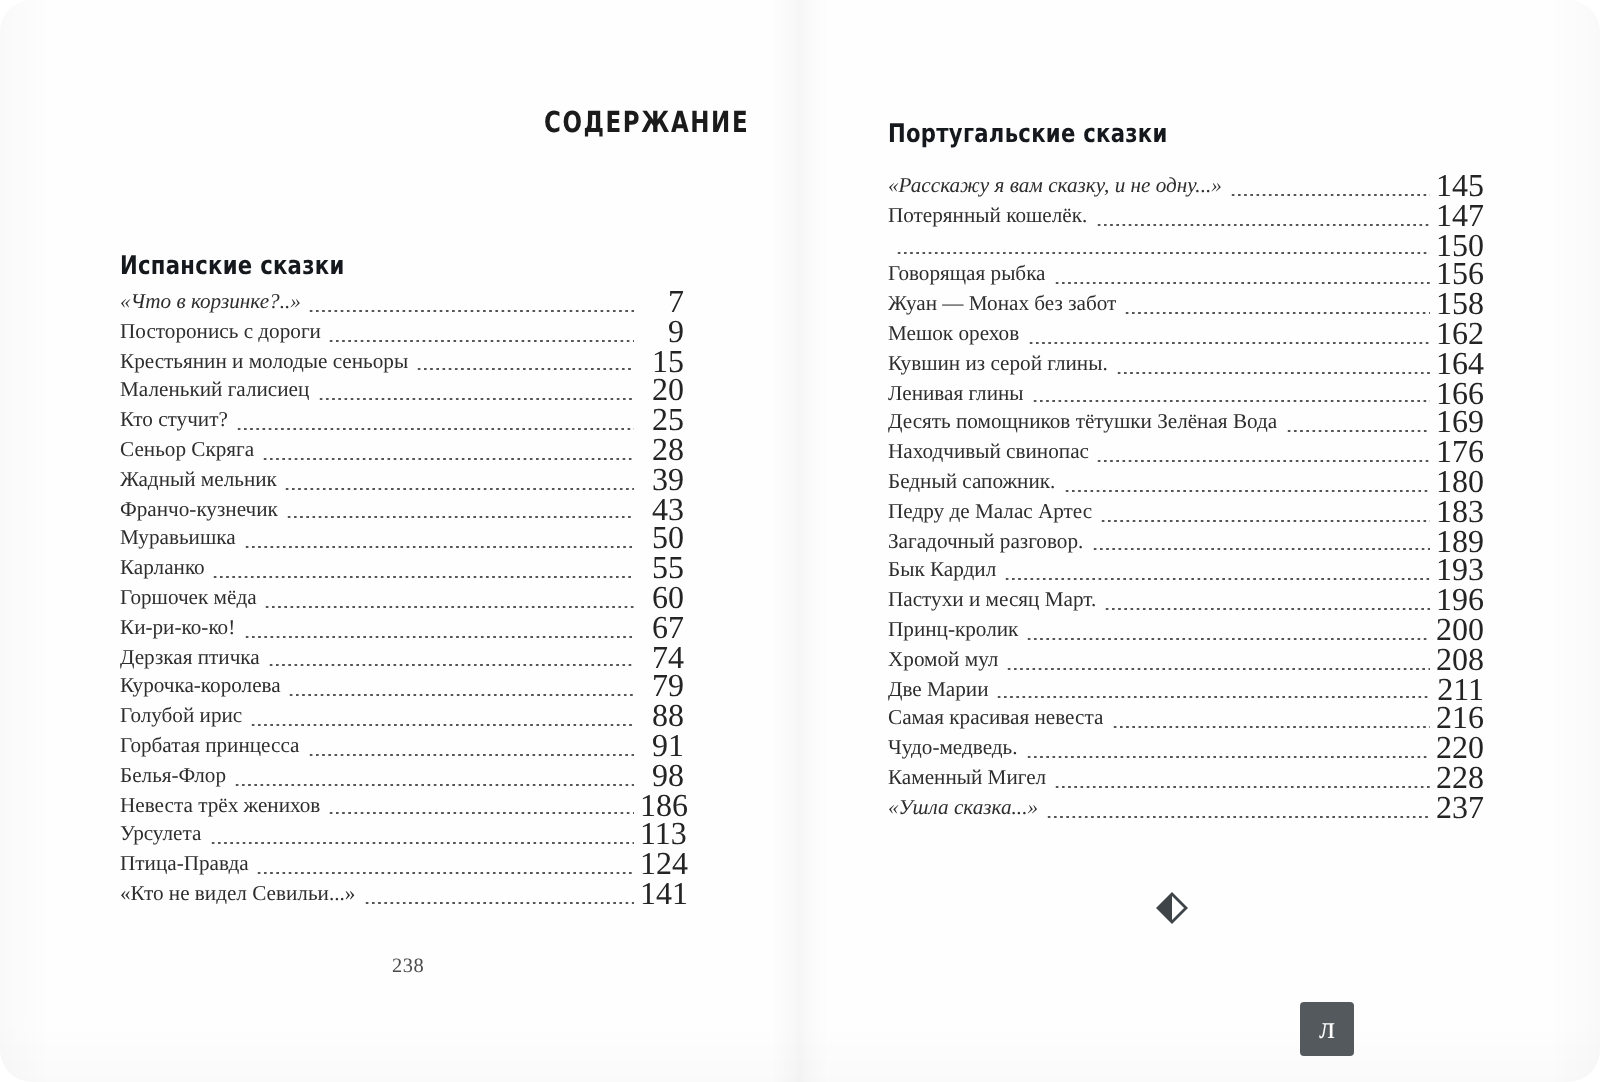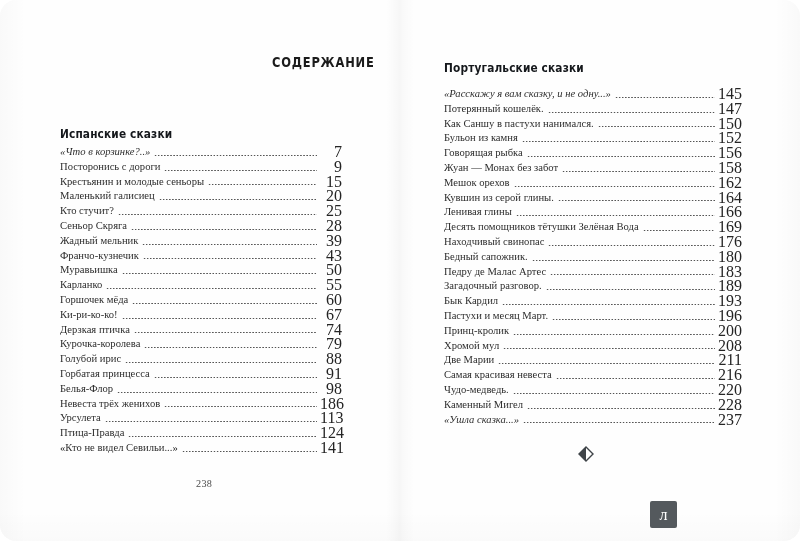--- a/index.html
+++ b/index.html
@@ -326,28 +326,22 @@
           <span class="toc-label">«Расскажу я вам сказку, и не одну...»</span>
           <span class="leader"></span>
           <span class="toc-page">145</span>
         </li>
         <li class="toc-row">
           <span class="toc-label">Потерянный кошелёк.</span>
           <span class="leader"></span>
           <span class="toc-page">147</span>
         </li>
         <li class="toc-row">
-          <span class="toc-label">Как Саншу в пастухи нанимался.</span>
           <span class="leader"></span>
           <span class="toc-page">150</span>
-        </li>
-        <li class="toc-row">
-          <span class="toc-label">Бульон из камня</span>
-          <span class="leader"></span>
-          <span class="toc-page">152</span>
         </li>
         <li class="toc-row">
           <span class="toc-label">Говорящая рыбка</span>
           <span class="leader"></span>
           <span class="toc-page">156</span>
         </li>
         <li class="toc-row">
           <span class="toc-label">Жуан — Монах без забот</span>
           <span class="leader"></span>
           <span class="toc-page">158</span>

